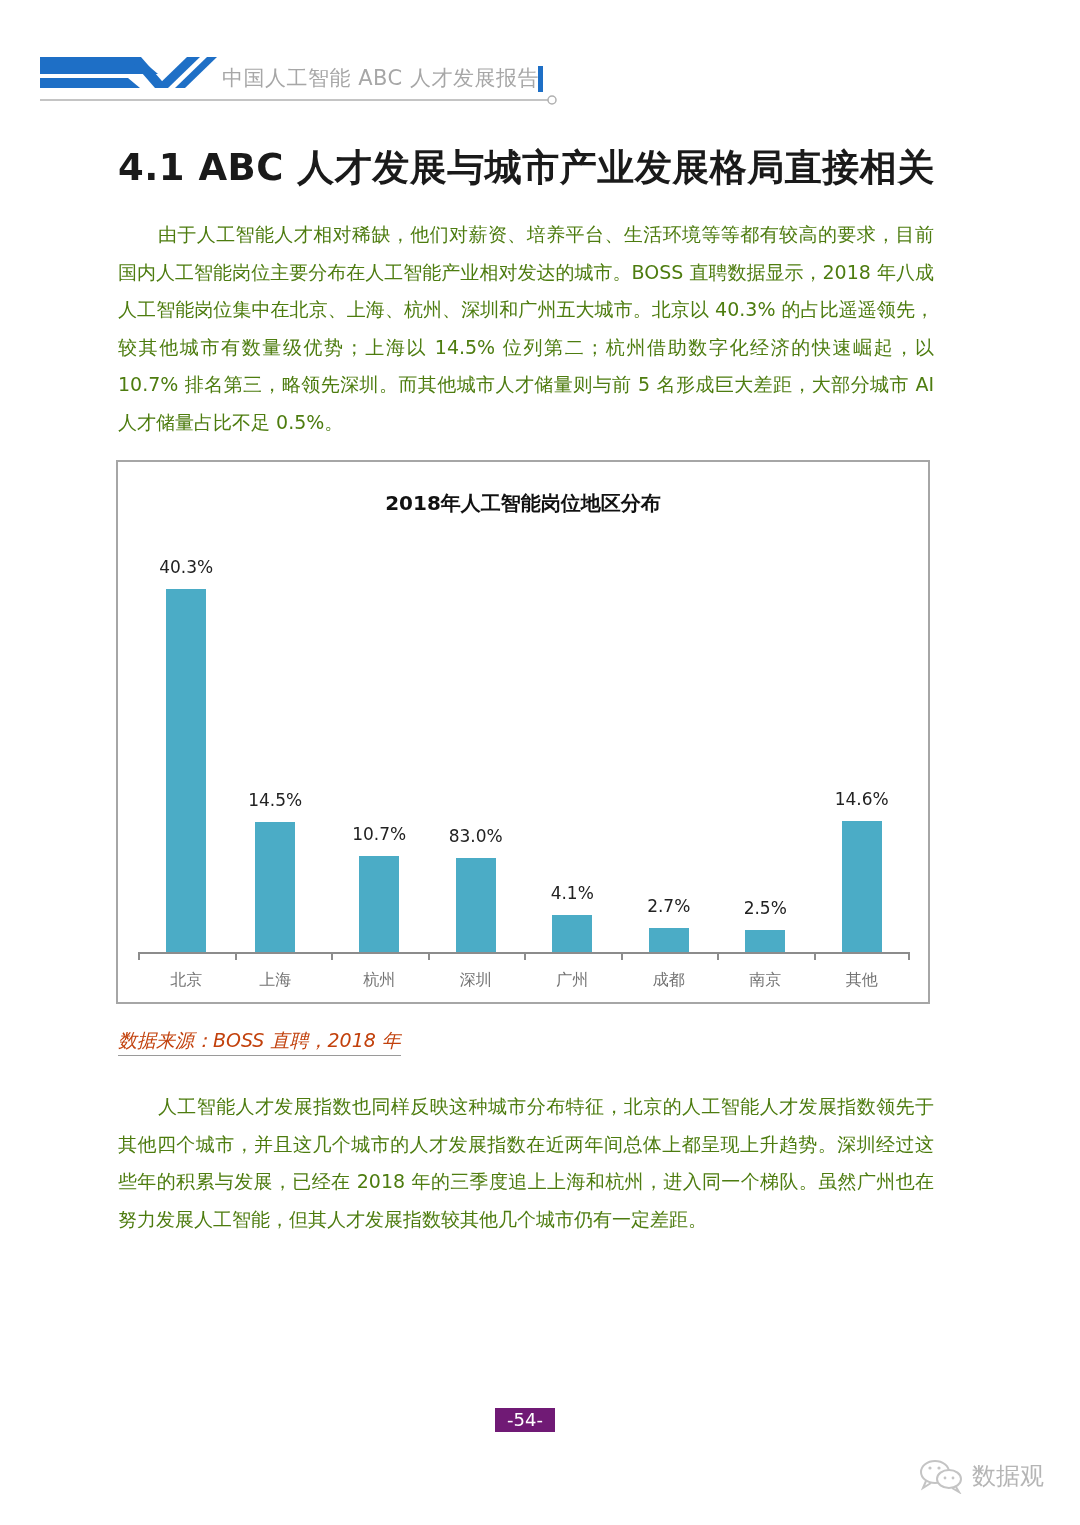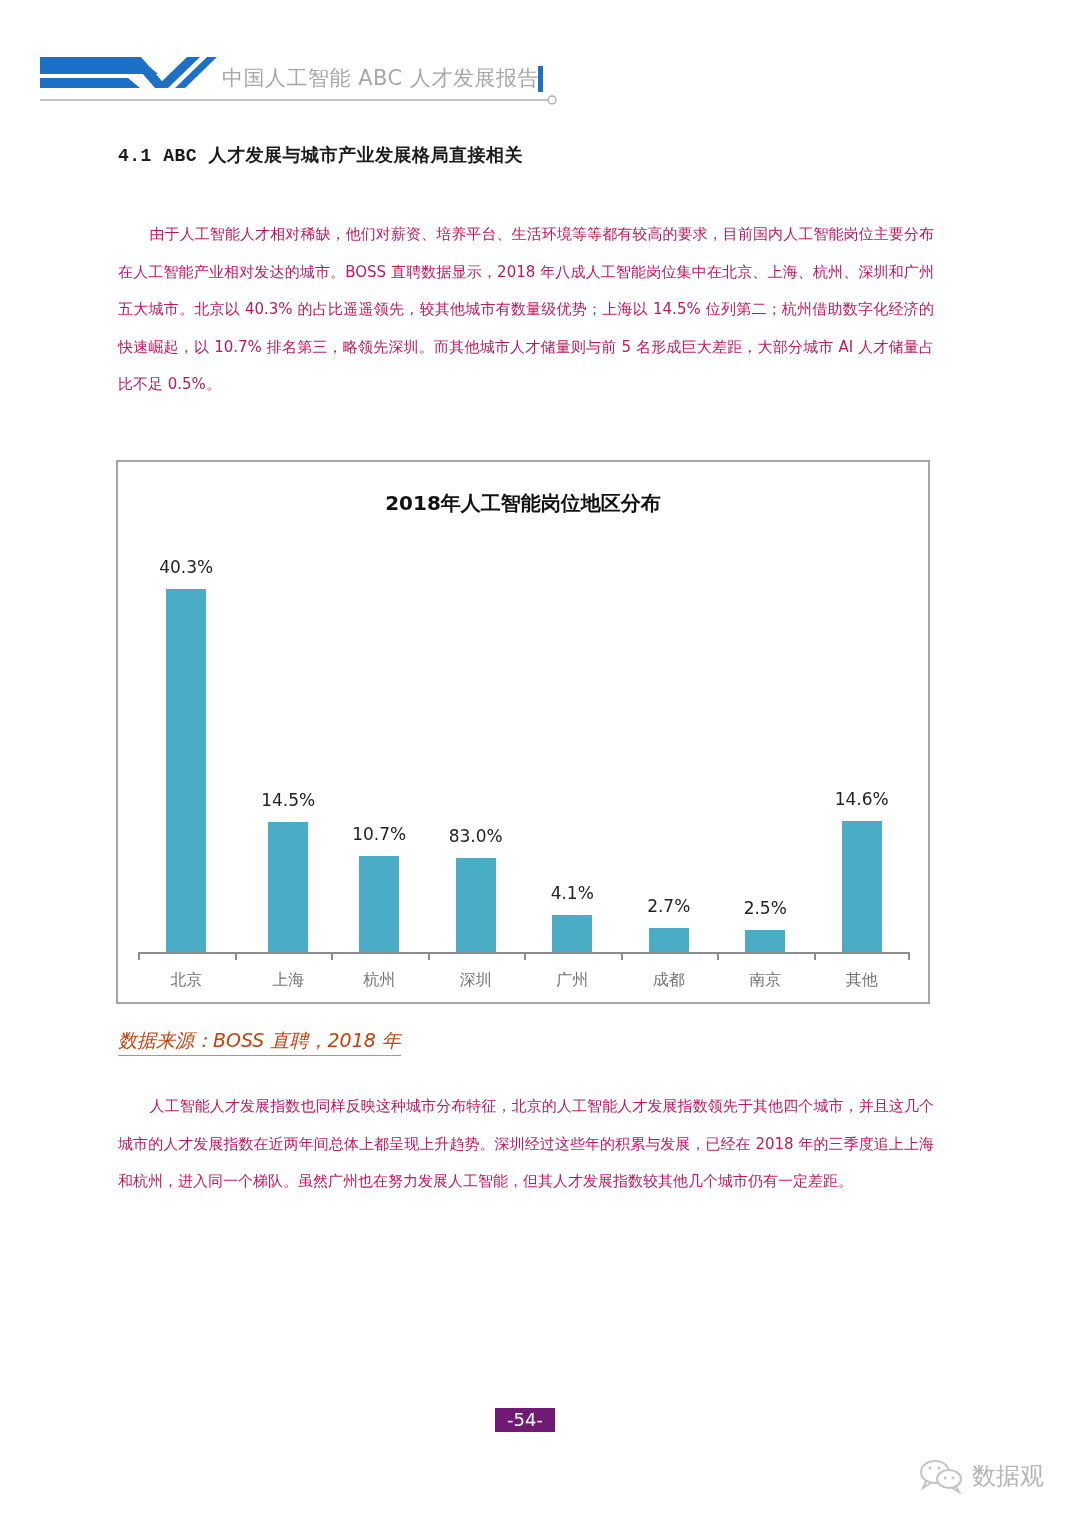--- a/index.html
+++ b/index.html
@@ -10,27 +10,26 @@
     color: #3a3a3a;
   }
   .header { position: absolute; left: 0; top: 50px; width: 540px; height: 60px; margin-left: 40px; }
   .header svg { position: absolute; left: 0; top: 0; }
   .header-title {
     position: absolute; left: 182px; top: 14px;
     font-size: 21px; color: #a7a7a7; letter-spacing: 0.5px; white-space: nowrap;
   }
   .section-title {
     position: absolute; left: 118px; top: 143px;
-    font-size: 18px; font-weight: bold; color: #1a1a1a; white-space: nowrap;
+    font-size: 37px; font-weight: bold; color: #1a1a1a; white-space: nowrap;
     letter-spacing: 0.5px;
-    font-family: Liberation Mono, monospace;
   }
   .para {
     position: absolute; left: 118px; width: 816px;
-    font-size: 15px; line-height: 37.6px; color: #be185d;
+    font-size: 19px; line-height: 37.6px; color: #4d7c0f;
     text-align: justify; text-indent: 2.1em; margin: 0;
   }
   .para1 { top: 216px; }
   .para2 { top: 1088px; }
   .chart-box {
     position: absolute; left: 116px; top: 460px; width: 814px; height: 544px;
     border: 2px solid #a6a6a6; box-sizing: border-box; background: #fff;
   }
   .chart-title {
     position: absolute; left: 0; right: 0; top: 28px; text-align: center;
@@ -103,21 +102,21 @@
       <div class="tick" style="left: 386px;"></div>
       <div class="tick" style="left: 482.5px;"></div>
       <div class="tick" style="left: 579px;"></div>
       <div class="tick" style="left: 675.5px;"></div>
       <div class="tick" style="left: 770px;"></div>
       <div class="bar-col" style="left: 0px; width: 96.5px;">
         <div class="bar-label" style="top: 95.3px;">40.3%</div>
         <div class="bar" style="height: 362.7px; background: rgb(75, 172, 198);"></div>
         <div class="cat-label">北京</div>
       </div>
-      <div class="bar-col" style="left: 102px; width: 96.5px;">
+      <div class="bar-col" style="left: 89px; width: 96.5px;">
         <div class="bar-label" style="top: 327.5px;">14.5%</div>
         <div class="bar" style="height: 130.5px; background: rgb(75, 172, 198);"></div>
         <div class="cat-label">上海</div>
       </div>
       <div class="bar-col" style="left: 193px; width: 96.5px;">
         <div class="bar-label" style="top: 361.7px;">10.7%</div>
         <div class="bar" style="height: 96.3px; background: rgb(75, 172, 198);"></div>
         <div class="cat-label">杭州</div>
       </div>
       <div class="bar-col" style="left: 289.5px; width: 96.5px;">

